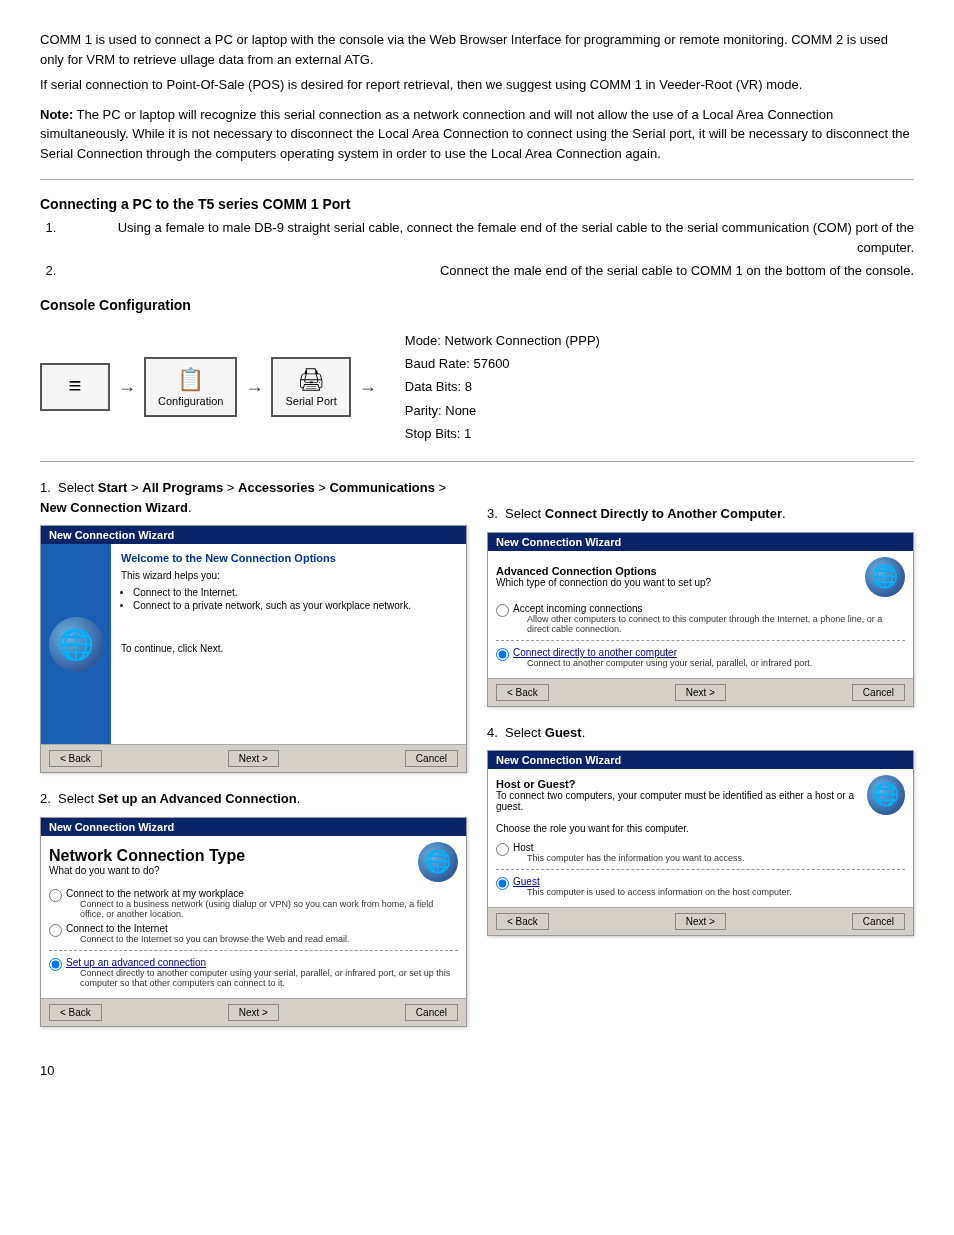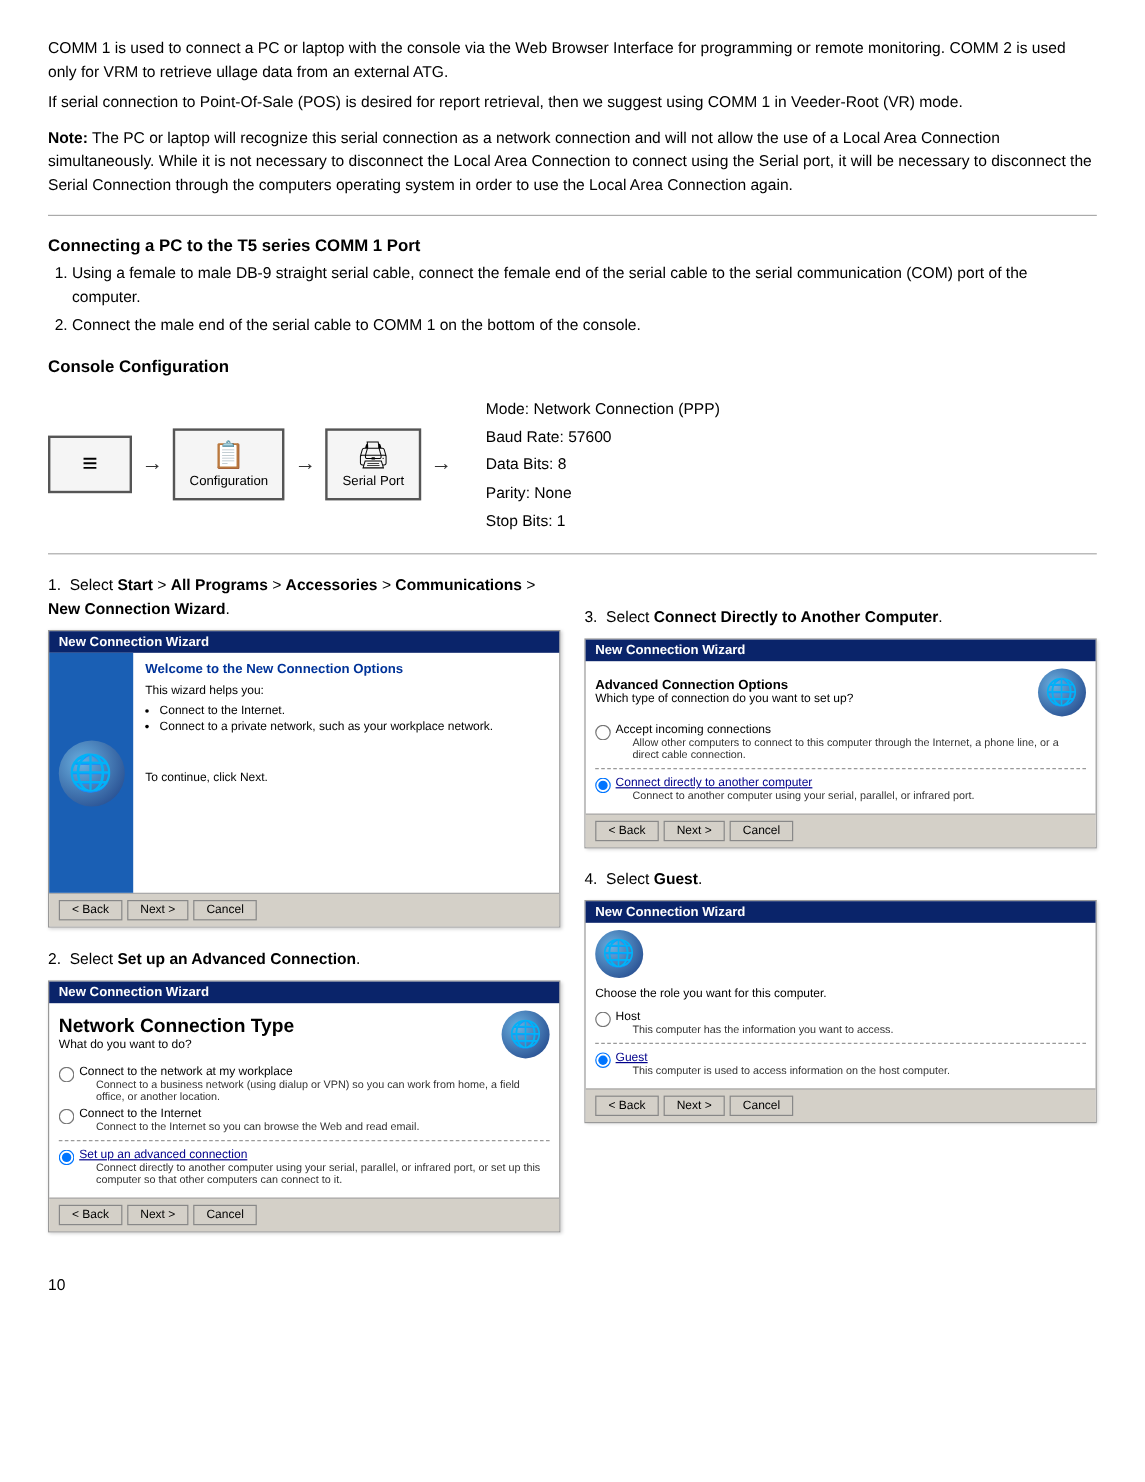--- a/index.html
+++ b/index.html
@@ -20,21 +20,21 @@
     h2 {
       font-size: 14px;
       font-weight: bold;
       margin-top: 16px;
       margin-bottom: 6px;
     }
     p { margin-bottom: 6px; line-height: 1.5; }
     .note { margin: 10px 0; }
     .note-bold { font-weight: bold; }
     ol { margin-left: 20px; margin-bottom: 8px; }
-    ol li { margin-bottom: 4px; line-height: 1.5; }
+    ol li { margin-bottom: 4px; line-height: 1.5; text-align: right; }
     .console-config-section {
       margin: 16px 0;
     }
     .console-flow {
       display: flex;
       align-items: center;
       gap: 8px;
       margin-bottom: 10px;
     }
     .console-box {
@@ -120,21 +120,21 @@
       color: #003399;
       margin-bottom: 4px;
     }
     .wizard-content p { font-size: 10px; margin-bottom: 4px; }
     .wizard-content ul { margin-left: 12px; font-size: 10px; }
     .wizard-content ul li { margin-bottom: 2px; }
     .wizard-footer {
       background: #d4d0c8;
       padding: 5px 8px;
       display: flex;
-      justify-content: flex-start;
+      justify-content: space-between;
       gap: 4px;
       border-top: 1px solid #aaa;
     }
     .wizard-btn {
       background: #d4d0c8;
       border: 1px solid #888;
       padding: 2px 10px;
       font-size: 10px;
       cursor: pointer;
       font-family: Arial, sans-serif;
@@ -334,20 +334,24 @@
       </div>
 
       <p style="margin-bottom:6px;">
         4.&nbsp; Select <strong>Guest</strong>.
       </p>
 
       <div class="wizard-dialog">
         <div class="wizard-title-bar">New Connection Wizard</div>
         <div style="padding: 6px 8px;">
           <div style="display:flex; justify-content:space-between; align-items:center;">
+            <div>
+              <div style="font-size:11px;font-weight:bold;">Host or Guest?</div>
+              <div style="font-size:10px;">To connect two computers, your computer must be identified as either a host or a guest.</div>
+            </div>
             <div class="wizard-sidebar-globe" style="width:40px;height:40px;font-size:22px;">🌐</div>
           </div>
           <div style="margin-top:6px;">
             <p style="font-size:10px;">Choose the role you want for this computer.</p>
 
             <div class="radio-item">
               <input type="radio" name="w4" style="">
               <div>
                 <div class="radio-label-bold">Host</div>
                 <div class="radio-desc">This computer has the information you want to access.</div>

